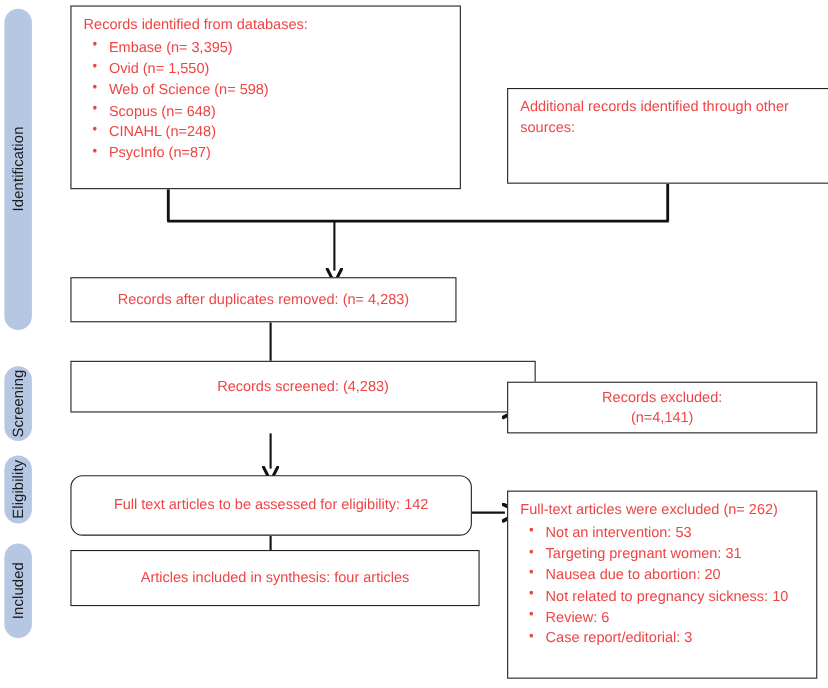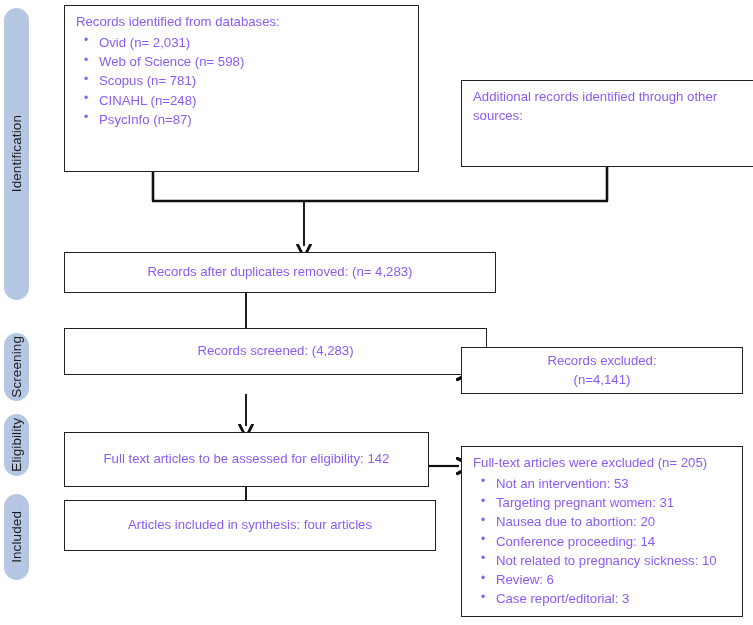--- a/index.html
+++ b/index.html
@@ -37,21 +37,21 @@
     font-size: 13.5px;
     color: #1b1b1b;
     letter-spacing: 0.1px;
     white-space: nowrap;
   }
   .flow-box {
     position: absolute;
     box-sizing: border-box;
     border: 1.6px solid #222222;
     background: #ffffff;
-    color: #8b5cf6;
+    color: #ef4444;
     font-size: 13.2px;
     line-height: 1.42;
   }
   .box-centered {
     display: flex;
     align-items: center;
     justify-content: center;
     text-align: center;
     padding: 4px 8px;
   }
@@ -135,58 +135,58 @@
   <div class="stage-pill" style="left:4px; top:414px; width:25px; height:62px;">
     <span class="stage-label">Eligibility</span>
   </div>
   <div class="stage-pill" style="left:4px; top:494px; width:25px; height:86px;">
     <span class="stage-label">Included</span>
   </div>
 
   <div class="flow-box box-left" style="left:64px; top:5px; width:355px; height:167px;">
     <p class="box-heading">Records identified from databases:</p>
     <ul class="box-list">
-      <li>Ovid (n= 2,031)</li>
+      <li>Embase (n= 3,395)</li>
+      <li>Ovid (n= 1,550)</li>
       <li>Web of Science (n= 598)</li>
-      <li>Scopus (n= 781)</li>
+      <li>Scopus (n= 648)</li>
       <li>CINAHL (n=248)</li>
       <li>PsycInfo (n=87)</li>
     </ul>
   </div>
 
   <div class="flow-box box-left" style="left:461px; top:80px; width:316px; height:87px;">
     <p class="box-heading">Additional records identified through other sources:</p>
   </div>
 
-  <div class="flow-box box-centered" style="left:64px; top:252px; width:432px; height:41px;">
+  <div class="flow-box box-centered" style="left:64px; top:252px; width:351px; height:41px;">
     <span>Records after duplicates removed: (n= 4,283)</span>
   </div>
 
   <div class="flow-box box-centered" style="left:64px; top:328px; width:423px; height:47px;">
     <span>Records screened: (4,283)</span>
   </div>
 
   <div class="flow-box box-centered" style="left:461px; top:347px; width:282px; height:47px;align-items:center;">
     <div class="two-line">
       <div>Records excluded:</div>
       <div>(n=4,141)</div>
     </div>
   </div>
 
-  <div class="flow-box box-centered" style="left:64px; top:432px; width:365px; height:55px;">
+  <div class="flow-box box-centered" style="left:64px; top:432px; width:365px; height:55px;border-radius:11px;">
     <span>Full text articles to be assessed for eligibility: 142</span>
   </div>
 
   <div class="flow-box box-left" style="left:461px; top:446px; width:282px; height:171px;">
-    <p class="box-heading">Full-text articles were excluded (n= 205)</p>
+    <p class="box-heading">Full-text articles were excluded (n= 262)</p>
     <ul class="box-list">
       <li>Not an intervention: 53</li>
       <li>Targeting pregnant women: 31</li>
       <li>Nausea due to abortion: 20</li>
-      <li>Conference proceeding: 14</li>
       <li>Not related to pregnancy sickness: 10</li>
       <li>Review: 6</li>
       <li>Case report/editorial: 3</li>
     </ul>
   </div>
 
   <div class="flow-box box-centered" style="left:64px; top:500px; width:372px; height:51px;">
     <div class="two-line">
       <div>Articles included in synthesis: four articles</div>
     </div>

